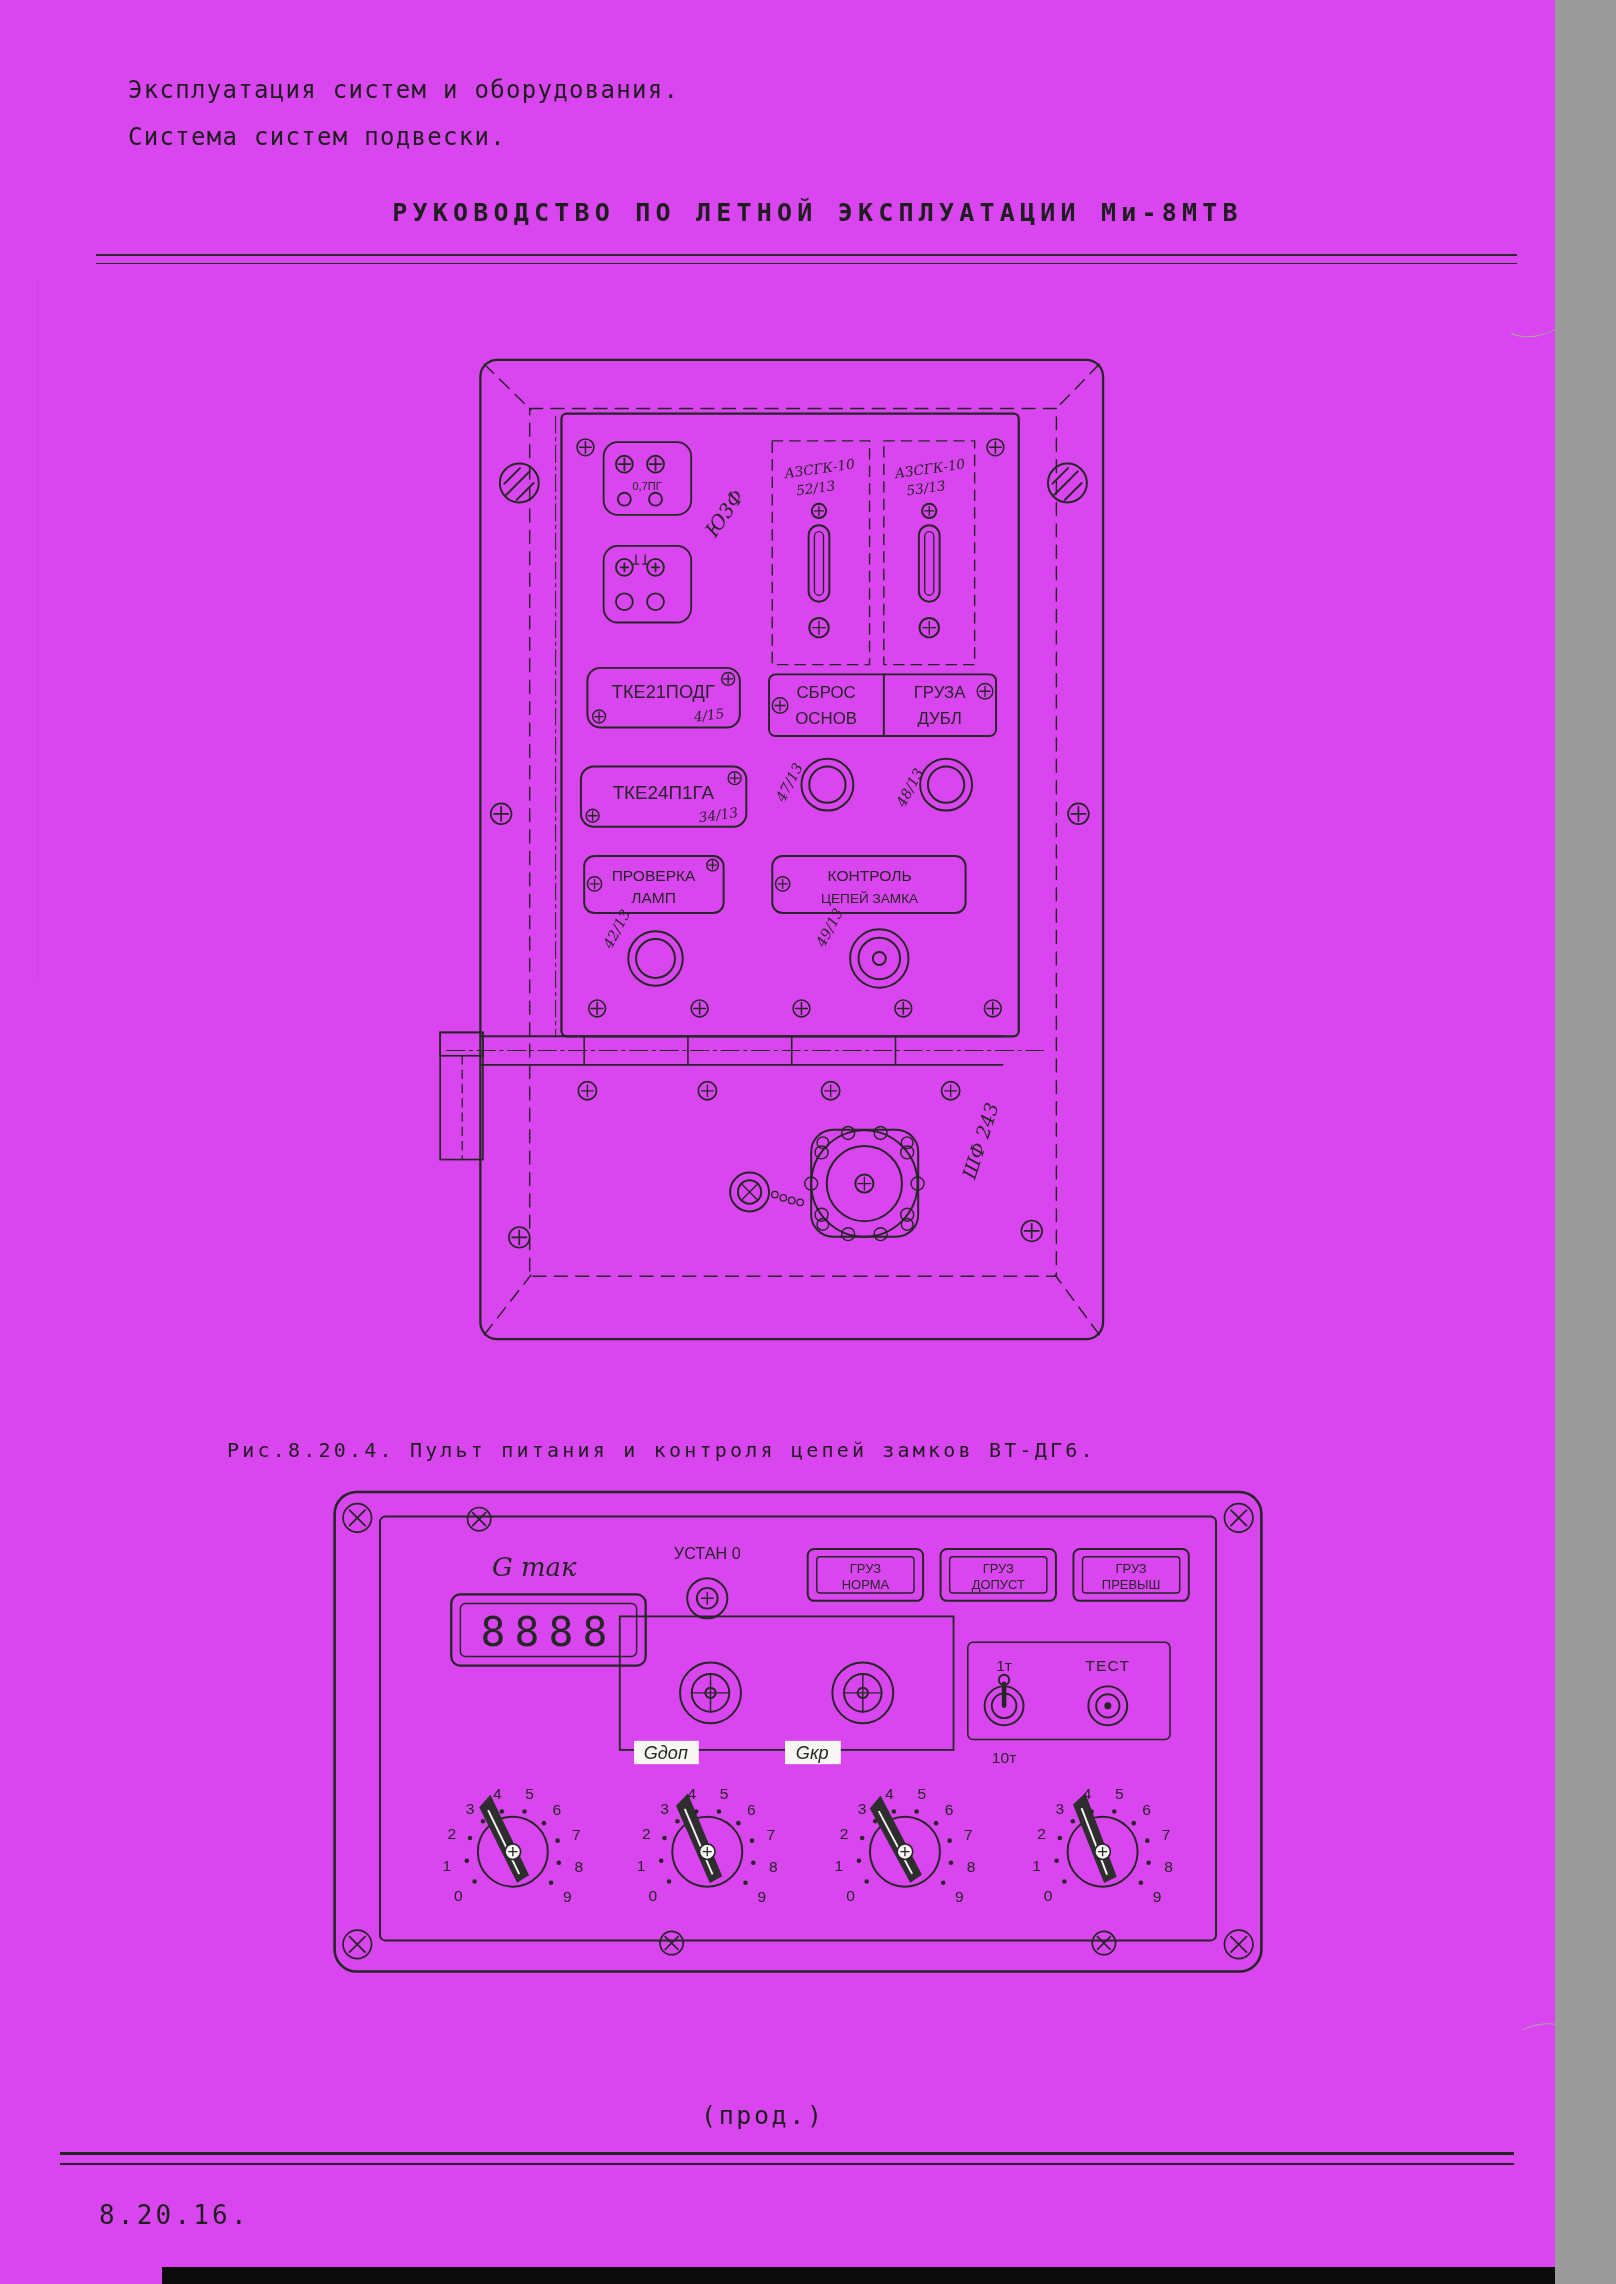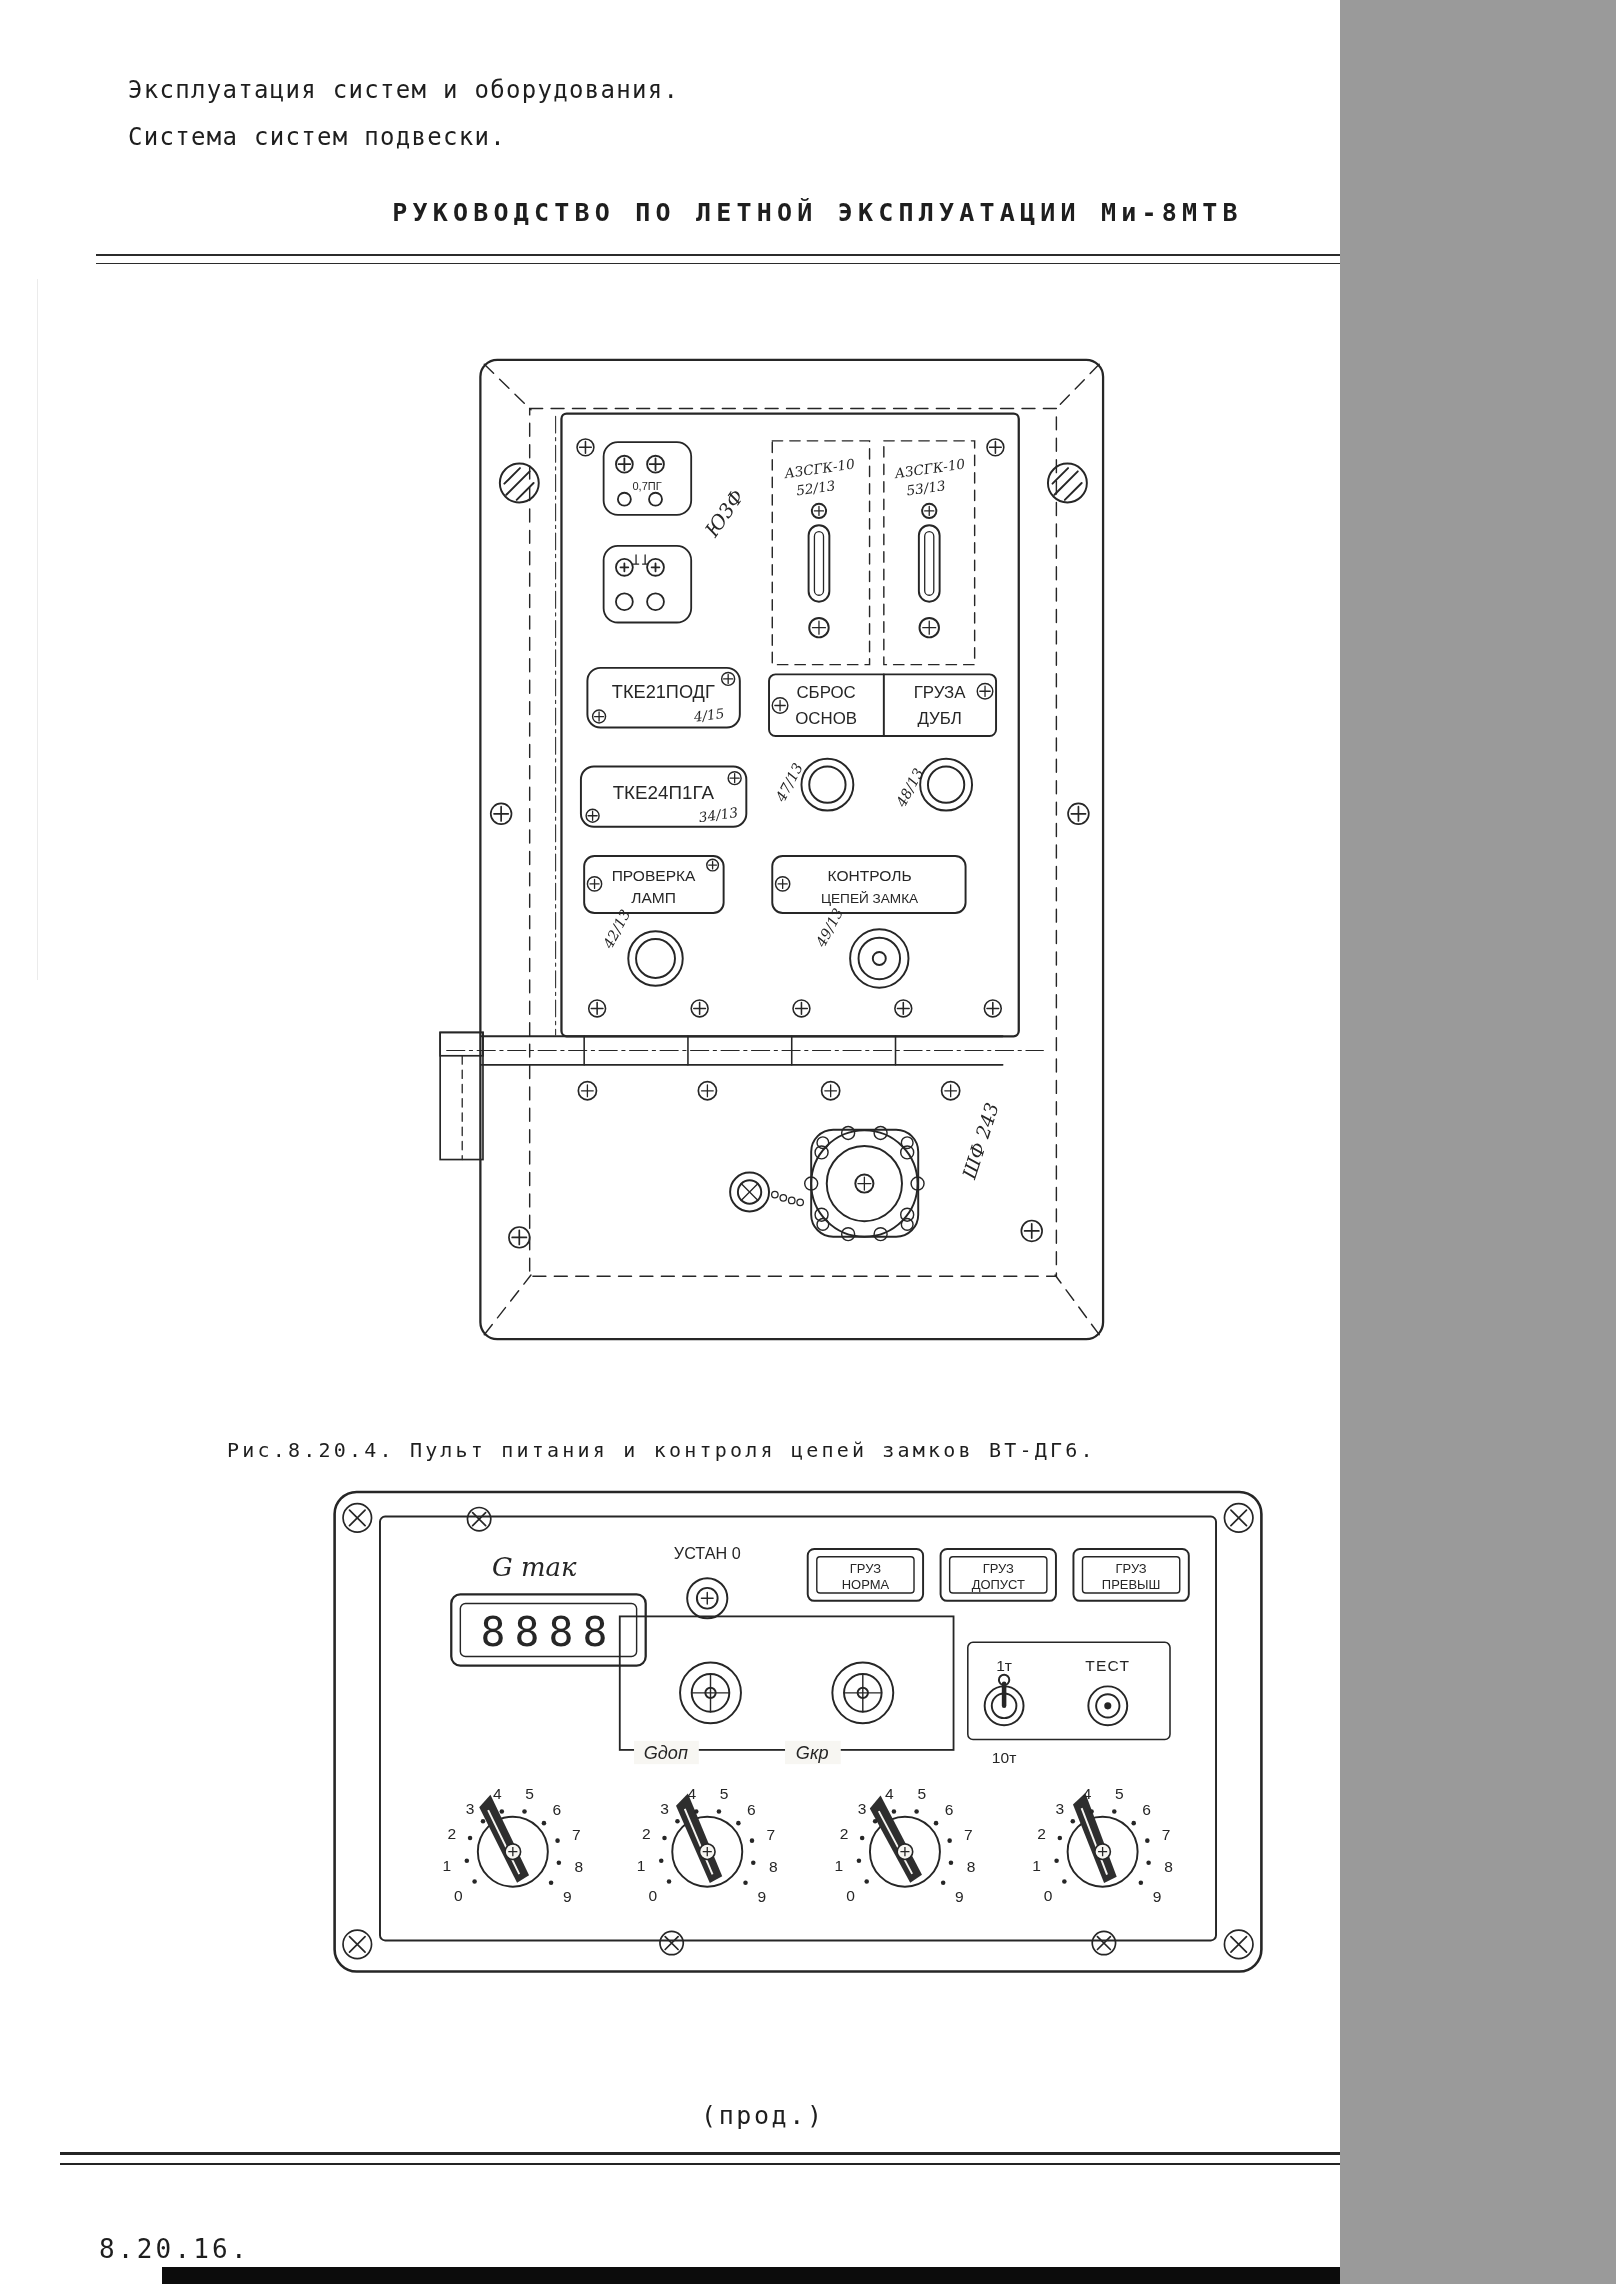--- a/index.html
+++ b/index.html
@@ -1,16 +1,16 @@
 <!DOCTYPE html>
 <html style="font-size:10.4px"><head>
 <meta charset="utf-8">
 <style>
   html,body{margin:0;padding:0;background:#9a9a9a;}
-  .page{position:relative;width:1340px;height:2284px;background:#ffffff;overflow:hidden;
+  .page{position:relative;width:1555px;height:2284px;background:#d946ef;overflow:hidden;
         font-family:"DejaVu Sans Mono",monospace;color:#1e1e1e;}
   .txt{position:absolute;white-space:pre;line-height:1.25;}
   .fig{position:absolute;}
   .rule{position:absolute;}
   .bar{position:absolute;background:#0c0c0c;}
   .curl{position:absolute;border:1.9px solid transparent;border-radius:50%;}
   .faintline{position:absolute;background:rgba(60,60,60,0.10);}
   svg text{user-select:none;}
 </style>
 </head>
@@ -494,21 +494,21 @@
 
       <text x="1058" y="296" font-size="24" text-anchor="middle">1т</text>
       <text x="1058" y="438" font-size="24" text-anchor="middle">10т</text>
       <text x="1218" y="296" font-size="24" text-anchor="middle" style="letter-spacing:2px">ТЕСТ</text>
     </g>
   </svg>
 
 
   <div class="txt" style="left:701px;top:2100px;font-size:25px;letter-spacing:2.6px;">(прод.)</div>
   <div class="rule" style="left:60px;top:2152px;width:1454px;height:8.4px;border-top:3.2px solid #242424;border-bottom:2.6px solid #242424;"></div>
-  <div class="txt" style="left:99px;top:2199px;font-size:26px;letter-spacing:3.2px;margin-top:34px;">8.20.16.</div>
+  <div class="txt" style="left:99px;top:2199px;font-size:26px;letter-spacing:3.2px;">8.20.16.</div>
   <div class="bar" style="left:162px;top:2267px;width:1454px;height:17.5px;"></div>
 
   <div class="faintline" style="left:37px;top:279px;width:1.3px;height:701px;"></div>
   <div class="curl" style="left:1492px;top:272px;width:84px;height:62px;border-bottom-color:#a9a69e;transform:rotate(-18deg);"></div>
   <div class="curl" style="left:1556px;top:812px;width:71px;height:52px;border-left-color:#a9a69e;transform:rotate(8deg);"></div>
   <div class="curl" style="left:1560px;top:1441px;width:71px;height:52px;border-left-color:#a9a69e;"></div>
   <div class="curl" style="left:1505px;top:2024px;width:97px;height:71px;border-top-color:#a9a69e;transform:rotate(12deg);"></div>
 
 </div>
 

